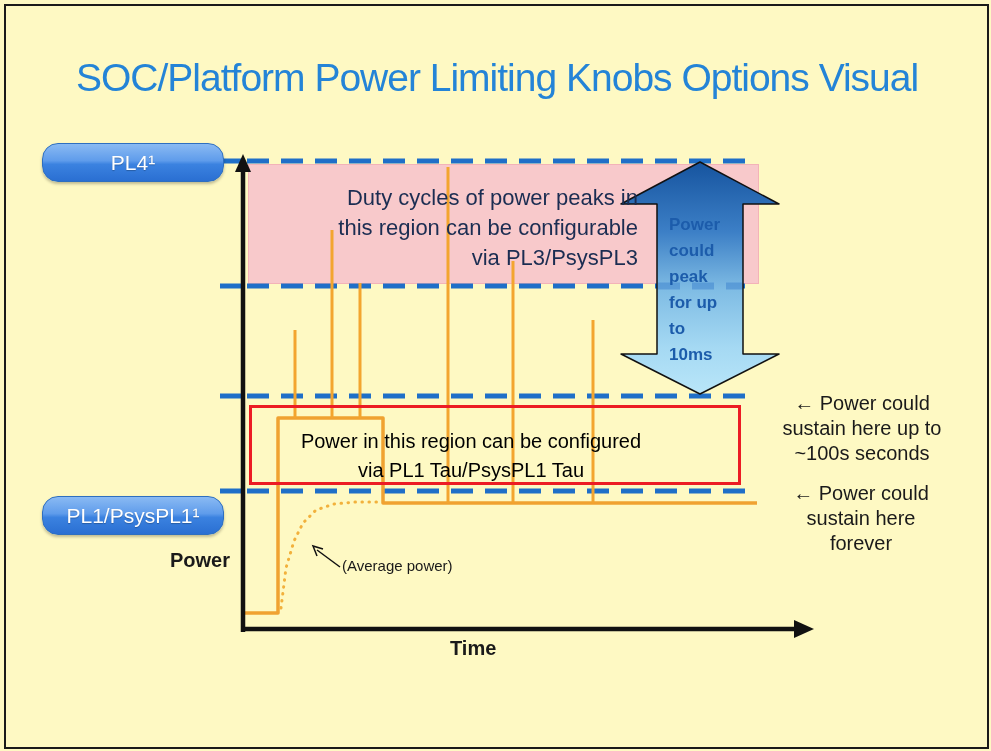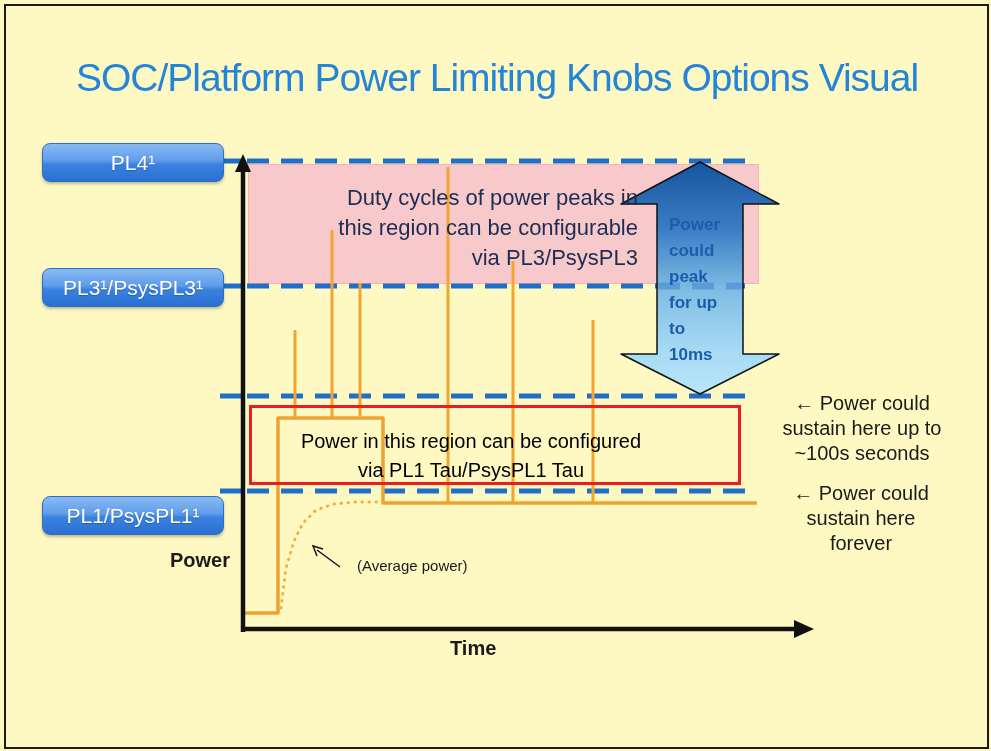--- a/index.html
+++ b/index.html
@@ -12,26 +12,26 @@
                background:#f8c9cb;border:1px solid #f3b3b8;z-index:0;}
   .fig-svg{position:absolute;left:0;top:0;z-index:1;}
   .red-box{position:absolute;left:249px;top:405px;width:492px;height:80px;box-sizing:border-box;
            border:3px solid #ec1c24;z-index:2;}
   .txt{position:absolute;white-space:pre-line;z-index:3;color:#1a1a1a;}
   .duty-text{left:258px;top:183px;width:380px;text-align:right;font-size:22px;line-height:30px;color:#1b2d52;}
   .tau-text{left:250px;top:427px;width:442px;text-align:center;font-size:20px;line-height:29px;color:#000;}
   .arrow-text{left:669px;top:212px;width:90px;font-size:17px;line-height:26px;font-weight:bold;color:#1c5cab;}
   .note-100s{left:762px;top:391px;width:200px;text-align:center;font-size:20px;line-height:25px;}
   .note-forever{left:766px;top:481px;width:190px;text-align:center;font-size:20px;line-height:25px;}
-  .avg-label{left:357px;top:557px;font-size:15px;}
+  .avg-label{left:342px;top:557px;font-size:15px;}
   .y-label{left:170px;top:549px;font-size:20px;font-weight:bold;}
   .x-label{left:450px;top:637px;font-size:20px;font-weight:bold;}
   .note1{left:34px;top:649px;font-size:19px;}
   .pl-badge{position:absolute;left:42px;width:180px;height:37px;z-index:3;
-            border-radius:8px;border:1px solid #2e6fc0;
+            border-radius:16px;border:1px solid #2e6fc0;
             background:linear-gradient(180deg,#8abaf3 0%,#5f9ceb 45%,#3b82e0 55%,#2a6fd2 100%);
             color:#ffffff;font-size:21px;display:flex;align-items:center;justify-content:center;
             text-shadow:0 1px 1px rgba(0,0,0,0.25);box-shadow:0 2px 3px rgba(0,0,0,0.25);}
   .pl4{top:143px;} .pl3{top:268px;} .pl2{top:378px;} .pl1{top:496px;}
 </style>
 </head>
 <body>
 
 <div class="slide">
   <div class="frame"></div>
@@ -84,23 +84,20 @@
       <line x1="340" y1="567" x2="317" y2="550" stroke="#111111" stroke-width="1.5"></line>
       <polyline points="323,549 313,546 317,556" fill="none" stroke="#111111" stroke-width="1.5"></polyline>
     </g>
   </svg>
 
   <div class="red-box"></div>
 
   <div class="pl-badge pl4">
       <span>PL4¹</span>
     </div>
-  <div class="pl-badge pl3">
-      <span>PL3¹/PsysPL3¹</span>
-    </div>
   <div class="pl-badge pl1">
       <span>PL1/PsysPL1¹</span>
     </div>
 
   <div class="txt duty-text">Duty cycles of power peaks in
 this region can be configurable
 via PL3/PsysPL3</div>
   <div class="txt tau-text">Power in this region can be configured
 via PL1 Tau/PsysPL1 Tau</div>
   <div class="txt arrow-text">Power

